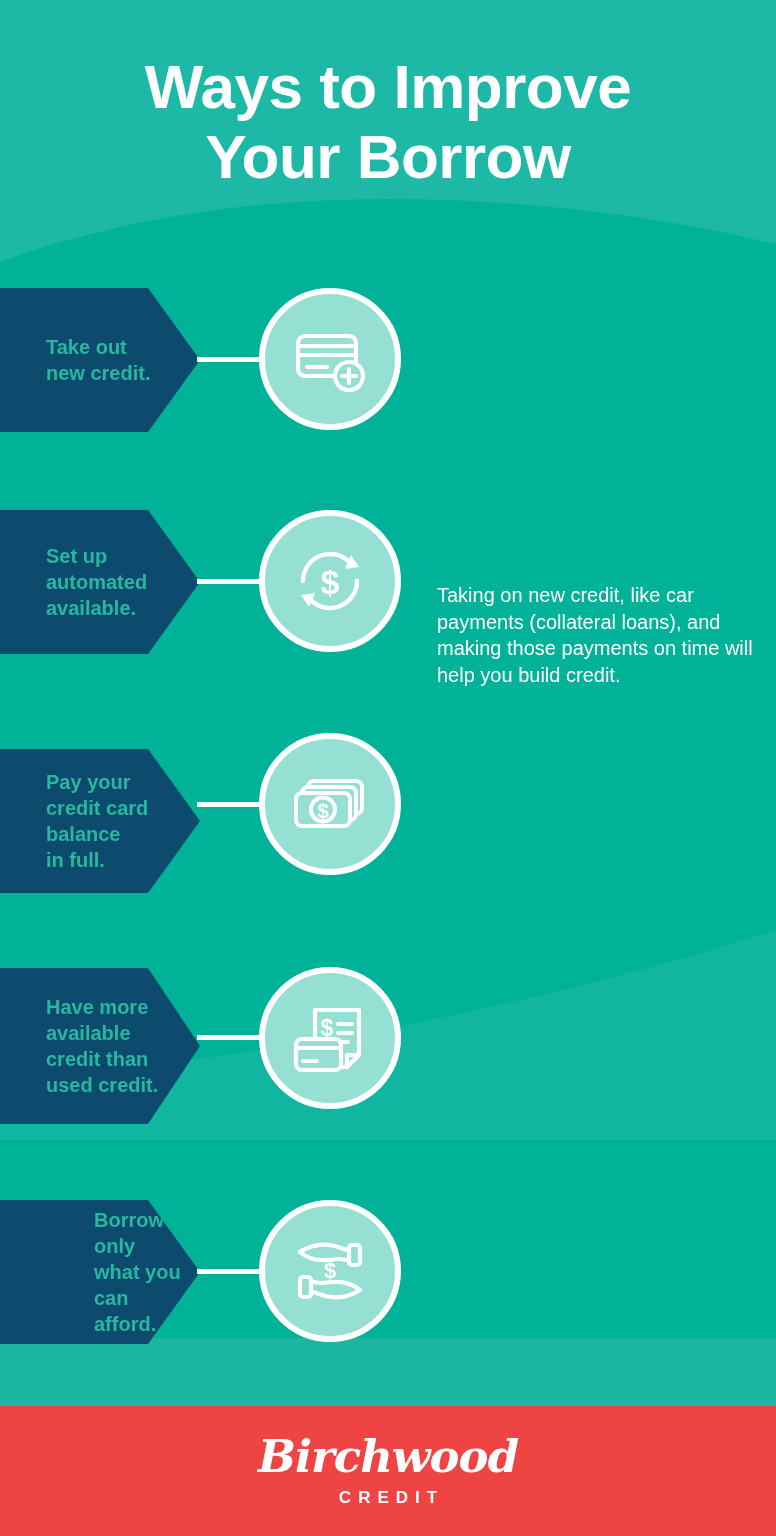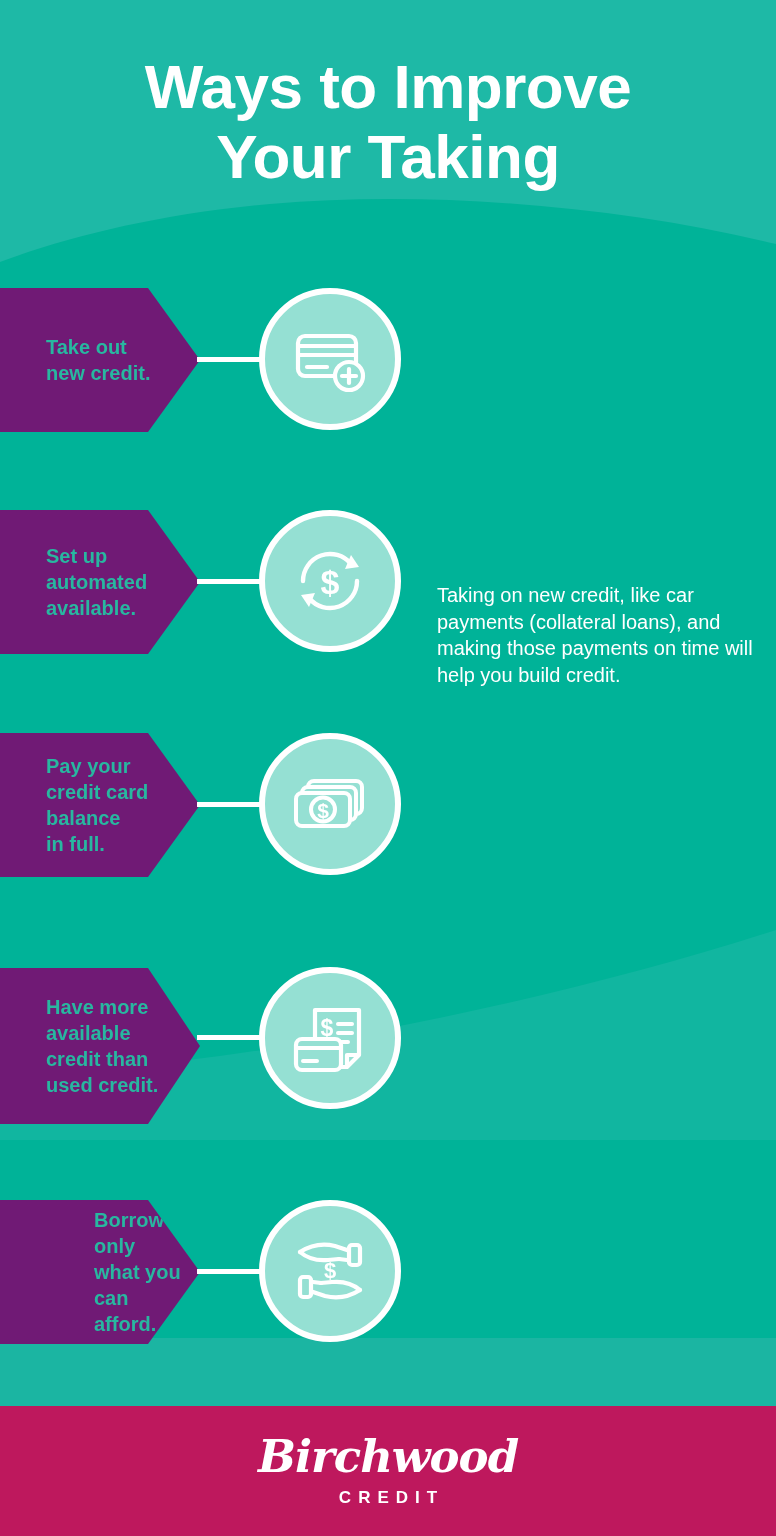--- a/index.html
+++ b/index.html
@@ -63,21 +63,21 @@
 
   
   .rows { position: absolute; top: 0; left: 0; width: 776px; height: 1536px; z-index: 4; }
 
   .row { position: absolute; left: 0; width: 776px; }
 
   
   .label-plate {
     position: absolute;
     left: 0;
-    background: #701a75;
+    background: #0c4a6e;
     clip-path: polygon(0 0, 148px 0, 200px 50%, 148px 100%, 0 100%);
     display: flex;
     align-items: center;
   }
   .label-text {
     color: #28b7a0;
     font-size: 20px;
     font-weight: bold;
     line-height: 26px;
     padding-left: 46px;
@@ -117,21 +117,21 @@
     font-size: 20px;
     line-height: 26.5px;
     white-space: pre-line;
   }
 
   
   .footer {
     position: absolute;
     left: 0; top: 1406px;
     width: 776px; height: 130px;
-    background: #be185d;
+    background: #ef4444;
     z-index: 5;
     text-align: center;
   }
   .brand-script {
     margin-top: 26px;
     color: #ffffff;
     font-family: "DejaVu Serif", serif;
     font-style: italic;
     font-weight: bold;
     font-size: 45px;
@@ -158,21 +158,21 @@
     <path d="M0 0 H776 V244 C620 206 430 190 270 204 C160 214 70 236 0 262 Z" fill="#1eb9a6"></path>
   </svg>
 
   <svg class="bg-mid-wave" viewBox="0 0 776 210" preserveAspectRatio="none">
     <path d="M776 0 C640 44 470 86 300 114 C190 132 90 142 0 146 L0 210 L776 210 Z" fill="#11b6a0"></path>
   </svg>
 
   <div class="bg-bottom-band"></div>
 
   <div class="header">
-    <div class="title"><span>Ways to Improve</span><br><span>Your Taking</span></div>
+    <div class="title"><span>Ways to Improve</span><br><span>Your Borrow</span></div>
   </div>
 
   <div class="rows">
 
     <div class="row" style="top:288px; height:144px;">
       <div class="label-plate" style="top:0; height:144px; width:200px;">
         <div class="label-text">Take out
 new credit.</div>
       </div>
       <div class="connector" style="top:69px;"></div>
@@ -202,21 +202,21 @@
           <path d="M16 43 A27 27 0 0 1 64 26" fill="none" stroke="#ffffff" stroke-width="4.4" stroke-linecap="round"></path>
           <path d="M70 43 A27 27 0 0 1 22 60" fill="none" stroke="#ffffff" stroke-width="4.4" stroke-linecap="round"></path>
           <path d="M64 17 L72 29 L58 31 Z" fill="#ffffff"></path>
           <path d="M22 69 L14 57 L28 55 Z" fill="#ffffff"></path>
           <text x="43" y="56" font-family="Liberation Sans, sans-serif" font-size="34" font-weight="bold" fill="#ffffff" text-anchor="middle">$</text>
         </svg>
       </div>
     </div>
 
     <div class="row" style="top:733px; height:144px;">
-      <div class="label-plate" style="top:0; height:144px; width:200px;">
+      <div class="label-plate" style="top:16px; height:144px; width:200px;">
         <div class="label-text">Pay your
 credit card
 balance
 in full.</div>
       </div>
       <div class="connector" style="top:69px;"></div>
       <div class="badge" style="top:0;">
         <svg width="86" height="86" viewBox="0 0 86 86">
           <rect x="21" y="20" width="54" height="33" rx="6" fill="none" stroke="#ffffff" stroke-width="4"></rect>
           <rect x="15" y="26" width="54" height="33" rx="6" fill="#95e0d3" stroke="#ffffff" stroke-width="4"></rect>

